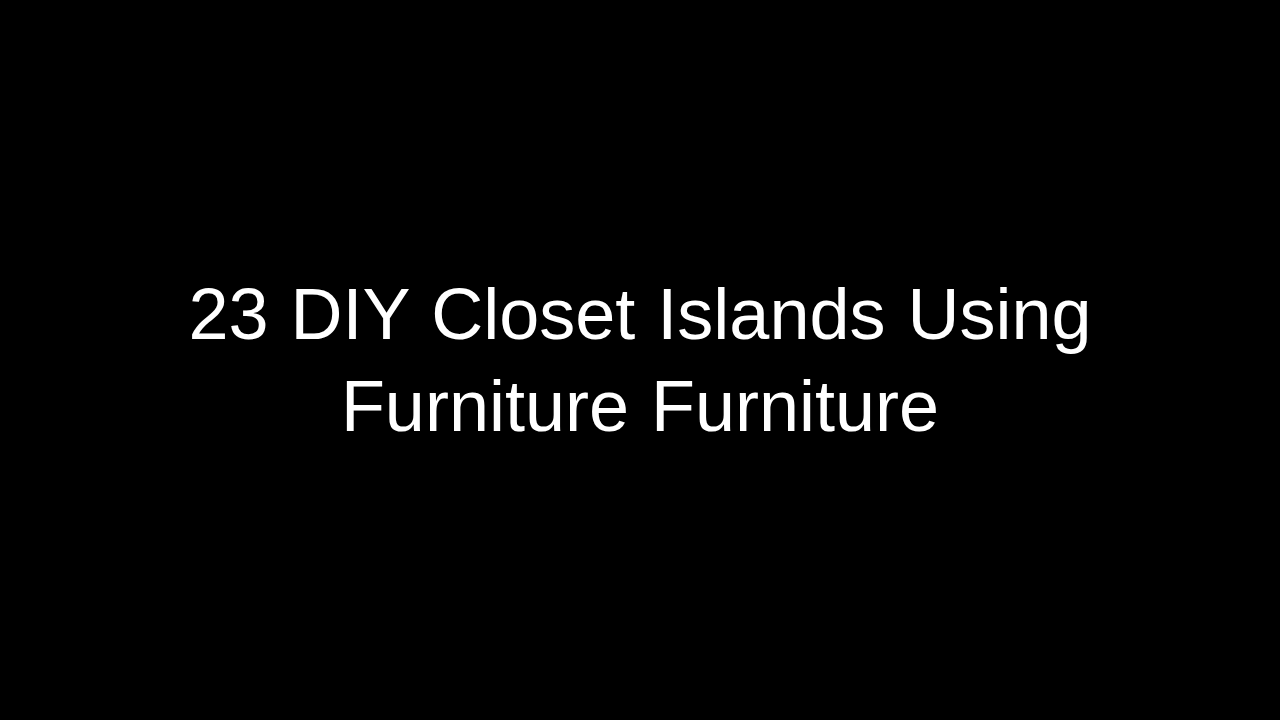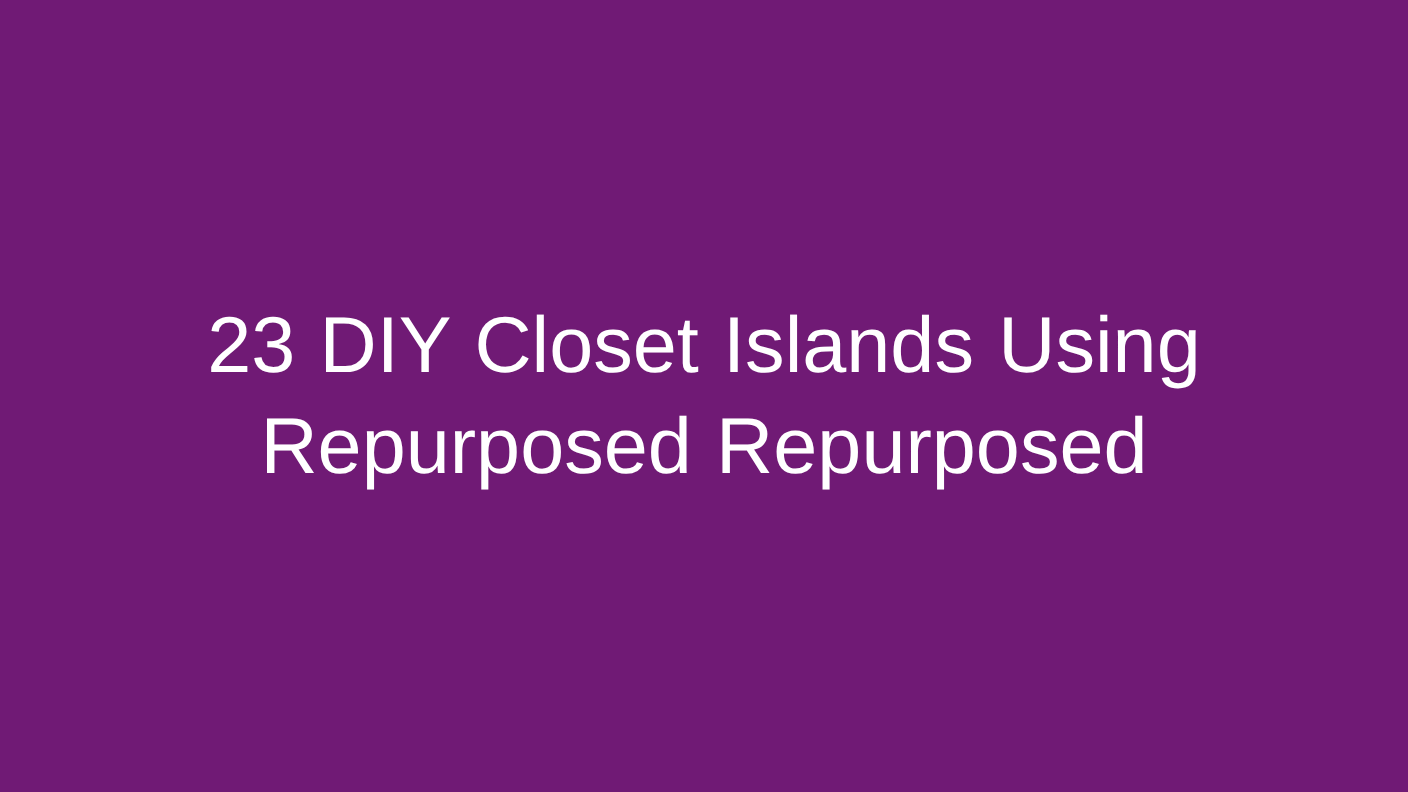--- a/index.html
+++ b/index.html
@@ -12,21 +12,21 @@
     width: 1280px;
     height: 720px;
     overflow: hidden;
     font-family: "Liberation Sans", "DejaVu Sans", sans-serif;
   }
 
   #title-card {
     position: relative;
     width: 1280px;
     height: 720px;
-    background: #701a75;
+    background: #000000;
     display: flex;
     align-items: center;
     justify-content: center;
     box-sizing: border-box;
   }
 
   #headline {
     margin: 0;
     padding: 0 40px;
     width: 100%;
@@ -47,16 +47,16 @@
     white-space: nowrap;
   }
 </style>
 </head>
 <body>
 
 <div id="title-card">
 
   <h1 id="headline">
     <span class="line">23 DIY Closet Islands Using</span>
-    <span class="line">Repurposed Repurposed</span>
+    <span class="line">Furniture Furniture</span>
   </h1>
 
 </div>
 
 </body></html>

